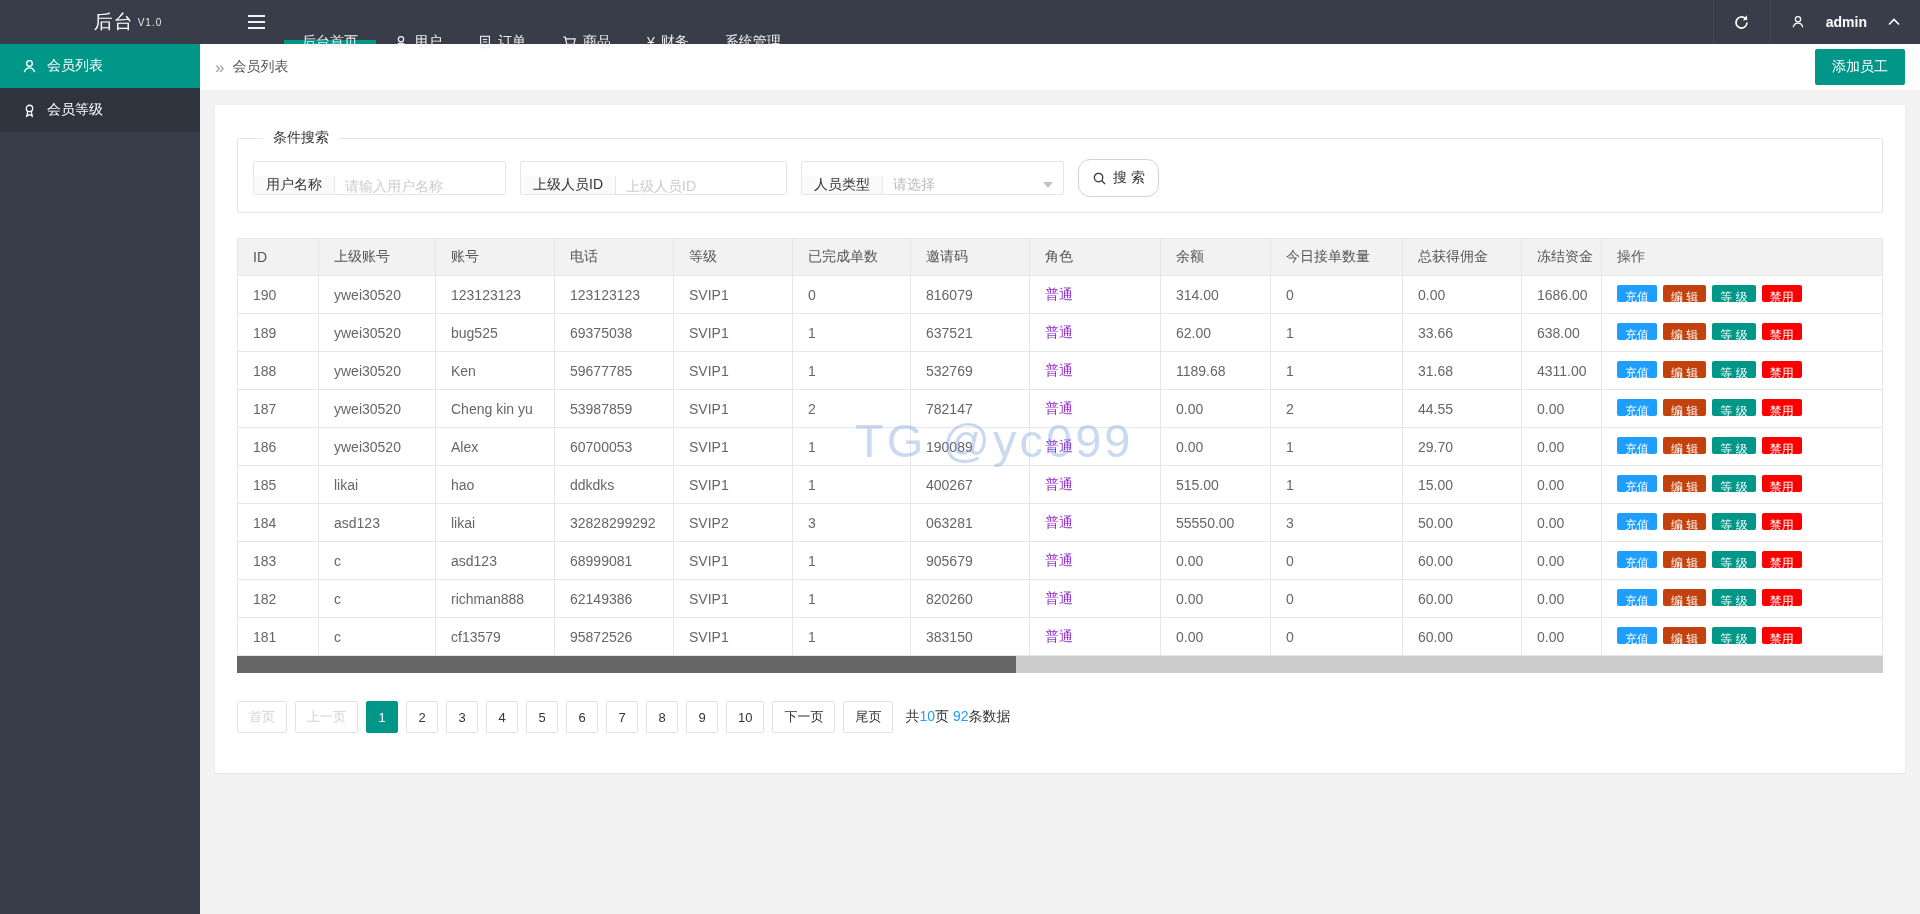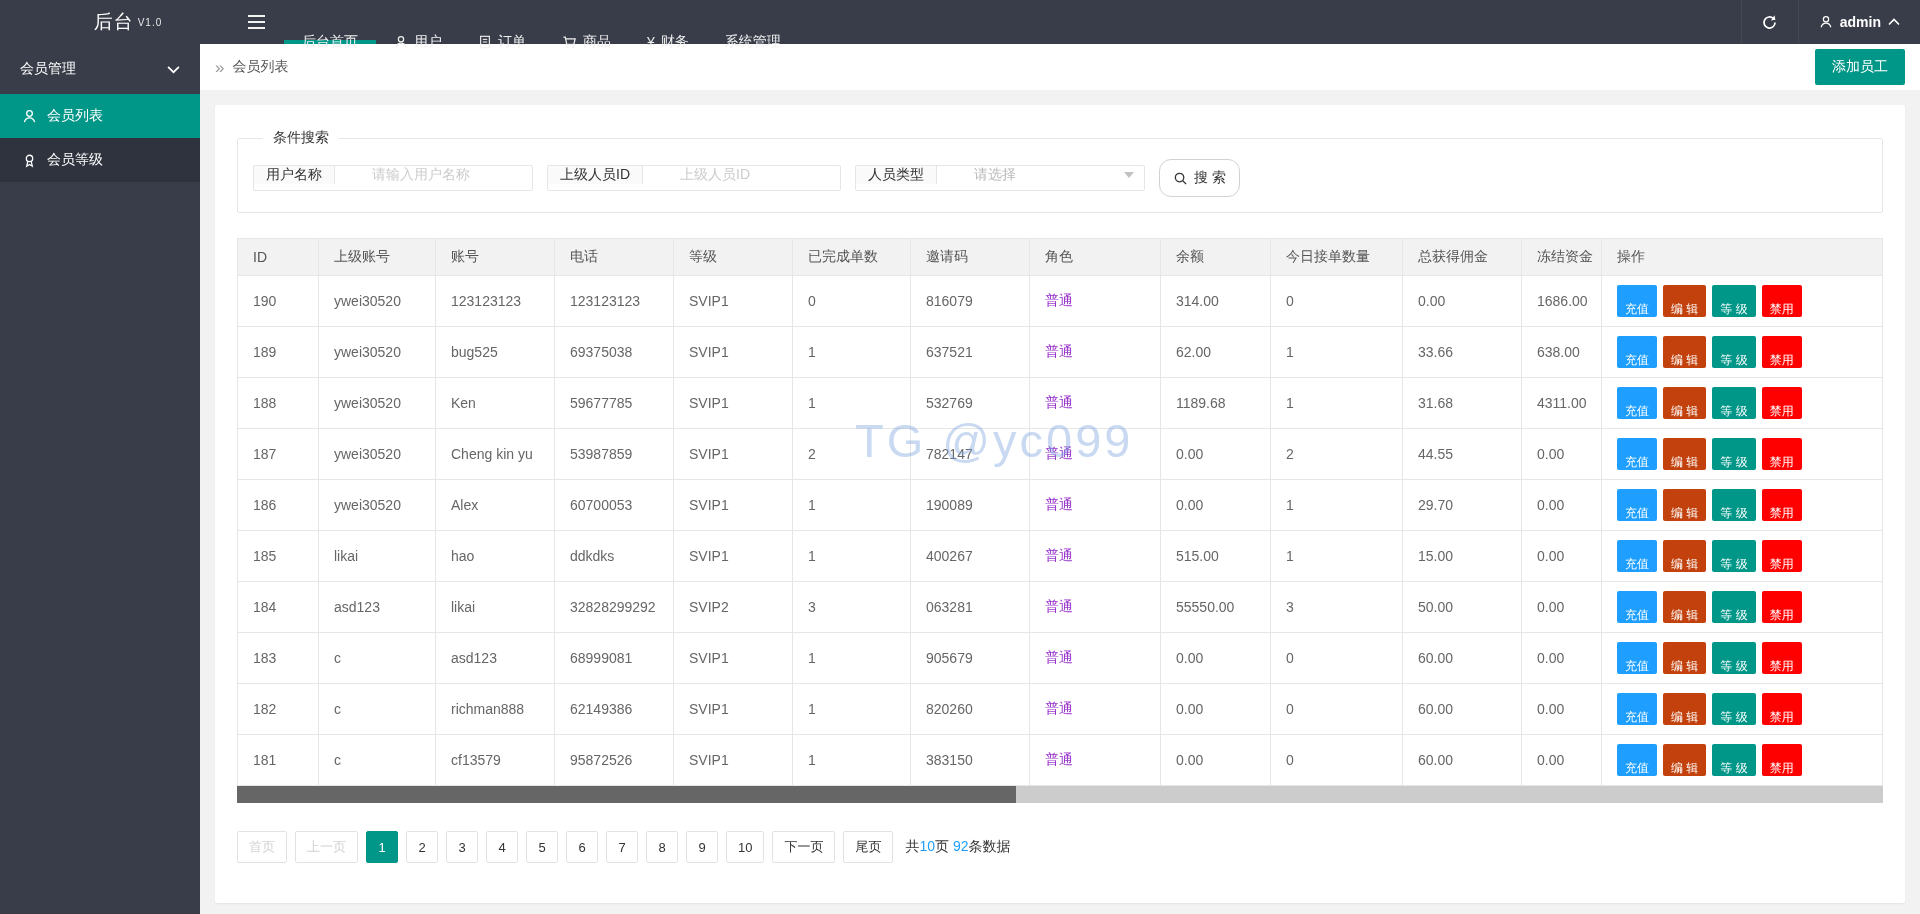--- a/index.html
+++ b/index.html
@@ -18,21 +18,21 @@
   .hamburger{width:56px;display:flex;flex-direction:column;justify-content:center;
              align-items:center;gap:4px;cursor:pointer;}
   .hamburger i{display:block;width:17px;height:2px;background:#f2f2f2;}
   .nav-tabs{display:flex;height:44px;}
   .nav-tab{display:flex;align-items:center;gap:6px;padding:0 18px;font-size:14px;
            color:#f0f0f0;cursor:pointer;margin-top:40px;}
   .nav-tab.active{background:#009688;}
   .nav-right{margin-left:auto;display:flex;height:44px;}
   .refresh-btn{width:56px;display:flex;align-items:center;justify-content:center;
                border-left:1px solid rgba(255,255,255,.06);cursor:pointer;}
-  .user-menu{display:flex;align-items:center;gap:7px;padding:0 20px;font-size:14px;
+  .user-menu{display:flex;align-items:center;gap:21px;padding:0 20px;font-size:14px;
              border-left:1px solid rgba(255,255,255,.06);cursor:pointer;font-weight:bold;}
 
   
   .sidebar{position:absolute;top:44px;left:0;bottom:0;width:200px;background:#393D49;z-index:30;}
   .side-group{height:50px;display:flex;align-items:center;justify-content:space-between;
               padding:0 20px;color:#fff;font-size:14px;cursor:pointer;}
   .side-item{height:44px;display:flex;align-items:center;gap:10px;padding:0 22px;
              color:#fff;font-size:14px;background:#2F333E;cursor:pointer;}
   .side-item.active{background:#009688;}
 
@@ -46,42 +46,42 @@
            background:#009688;color:#fff;border:none;height:36px;padding:0 17px;
            font-size:14px;border-radius:2px;cursor:pointer;}
   .content{padding:15px;}
   .card{background:#fff;border-radius:2px;box-shadow:0 1px 2px rgba(0,0,0,.06);
         padding:24px 22px 40px;min-height:621px;box-sizing:border-box;}
 
   
   .search-fieldset{border:1px solid #e6e6e6;border-radius:2px;padding:12px 15px 15px;margin:0 0 25px;}
   .search-fieldset legend{font-size:14px;color:#333;padding:0 10px;margin-left:10px;}
   .search-row{display:flex;align-items:center;gap:14px;}
-  .input-group{display:flex;align-items:flex-start;border:1px solid #e6e6e6;border-radius:2px;
-               height:26px;background:#fff;box-sizing:border-box;gap:27px;}
+  .input-group{display:flex;align-items:flex-end;border:1px solid #e6e6e6;border-radius:2px;
+               height:34px;background:#fff;box-sizing:border-box;}
   .ig-label{background:#fafafa;display:flex;align-items:center;padding:0 12px;font-size:14px;
             color:#333;border-right:1px solid #e6e6e6;white-space:nowrap;}
   .ig-input{border:none;outline:none;padding:0 10px;width:150px;font-size:14px;color:#333;background:transparent;}
   .ig-input::placeholder{color:#ccc;}
   .select-box{position:relative;width:160px;display:flex;align-items:center;
               padding:0 10px;font-size:14px;color:#bbb;cursor:pointer;}
   .select-caret{position:absolute;right:10px;top:50%;margin-top:-3px;width:0;height:0;
                 border:5px solid transparent;border-top:6px solid #c2c2c2;}
   .search-btn{display:flex;align-items:center;gap:6px;height:38px;padding:0 13px;background:#fff;
               border:1px solid #d2d2d2;border-radius:12px;font-size:14px;color:#333;cursor:pointer;}
 
   
   .member-table{width:100%;border-collapse:collapse;table-layout:fixed;}
   .member-table th,.member-table td{border:1px solid #e6e6e6;padding:9px 15px;font-size:14px;
                  text-align:left;overflow:hidden;white-space:nowrap;box-sizing:border-box;}
   .member-table th{background:#f2f2f2;color:#555;font-weight:400;}
   .member-table td{color:#666;background:#fff;}
   .role-link{color:#9933CC;cursor:pointer;}
   .tbl-btn{border:none;border-radius:2px;color:#fff;font-size:12px;height:17px;
-           padding:16px 8px;margin-right:6px;cursor:pointer;}
+           padding:4px 8px;margin-right:6px;cursor:pointer;}
   .btn-recharge{background:#1E9FFF;}
   .btn-edit{background:#c2410c;}
   .btn-level{background:#009688;}
   .btn-disable{background:#ff0000;}
 
   .table-scrollbar{height:17px;background:#ccc;position:relative;cursor:pointer;}
   .scroll-thumb{position:absolute;left:0;top:0;height:100%;width:47.3%;background:#666;}
 
   
   .pagination{display:flex;align-items:center;gap:8px;margin-top:28px;}
@@ -175,28 +175,20 @@
         <span class="icon">
           <svg width="12" height="8" viewBox="0 0 12 8">
               <polyline points="1,6.5 6,1.5 11,6.5" fill="none" stroke="currentColor" stroke-width="1.6"></polyline>
             </svg>
         </span>
       </div>
     </div>
   </header>
 
   <aside class="sidebar">
-    <div class="side-group">
-      <span>会员管理</span>
-      <span class="icon">
-        <svg width="13" height="9" viewBox="0 0 12 8">
-            <polyline points="1,1.5 6,6.5 11,1.5" fill="none" stroke="currentColor" stroke-width="1.6"></polyline>
-          </svg>
-      </span>
-    </div>
     <div class="side-item active">
       <span class="icon">
         <svg width="15" height="15" viewBox="0 0 16 16">
             <circle cx="8" cy="4.8" r="3" fill="none" stroke="currentColor" stroke-width="1.4"></circle>
             <path d="M2.5 14c.8-3 3-4.6 5.5-4.6s4.7 1.6 5.5 4.6" fill="none" stroke="currentColor" stroke-width="1.4"></path>
           </svg>
       </span>
       <span>会员列表</span>
     </div>
     <div class="side-item">

